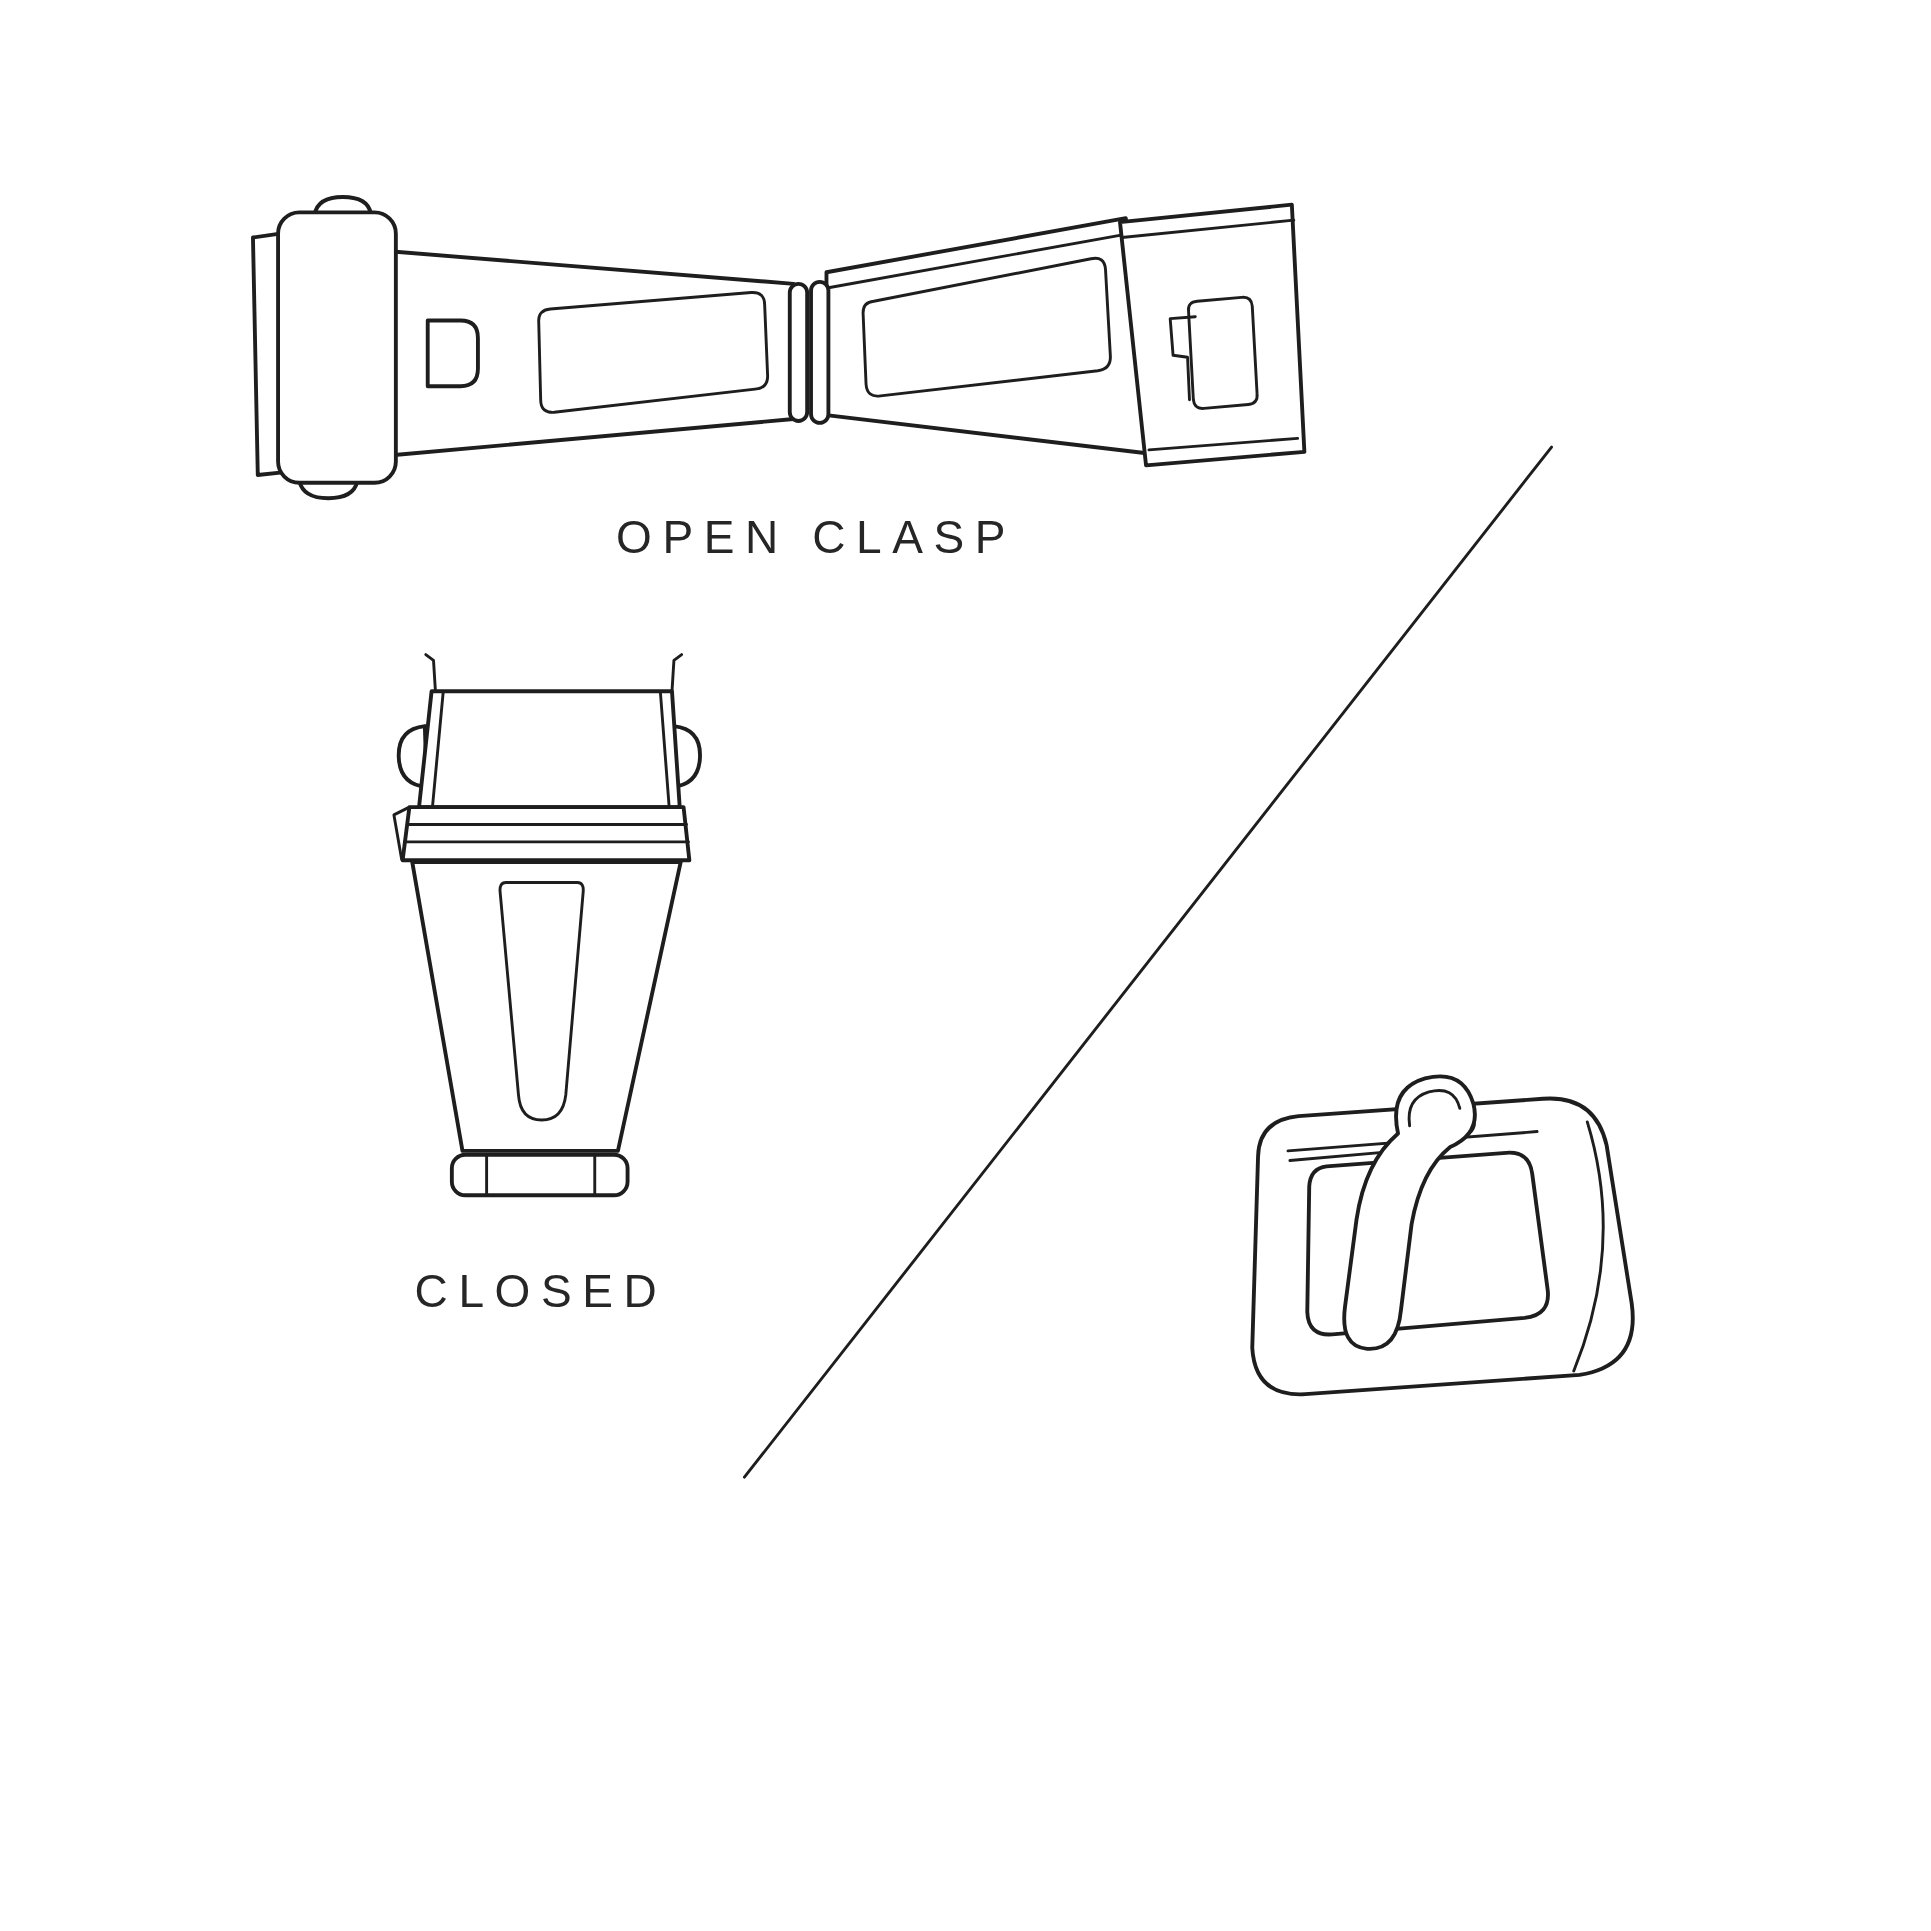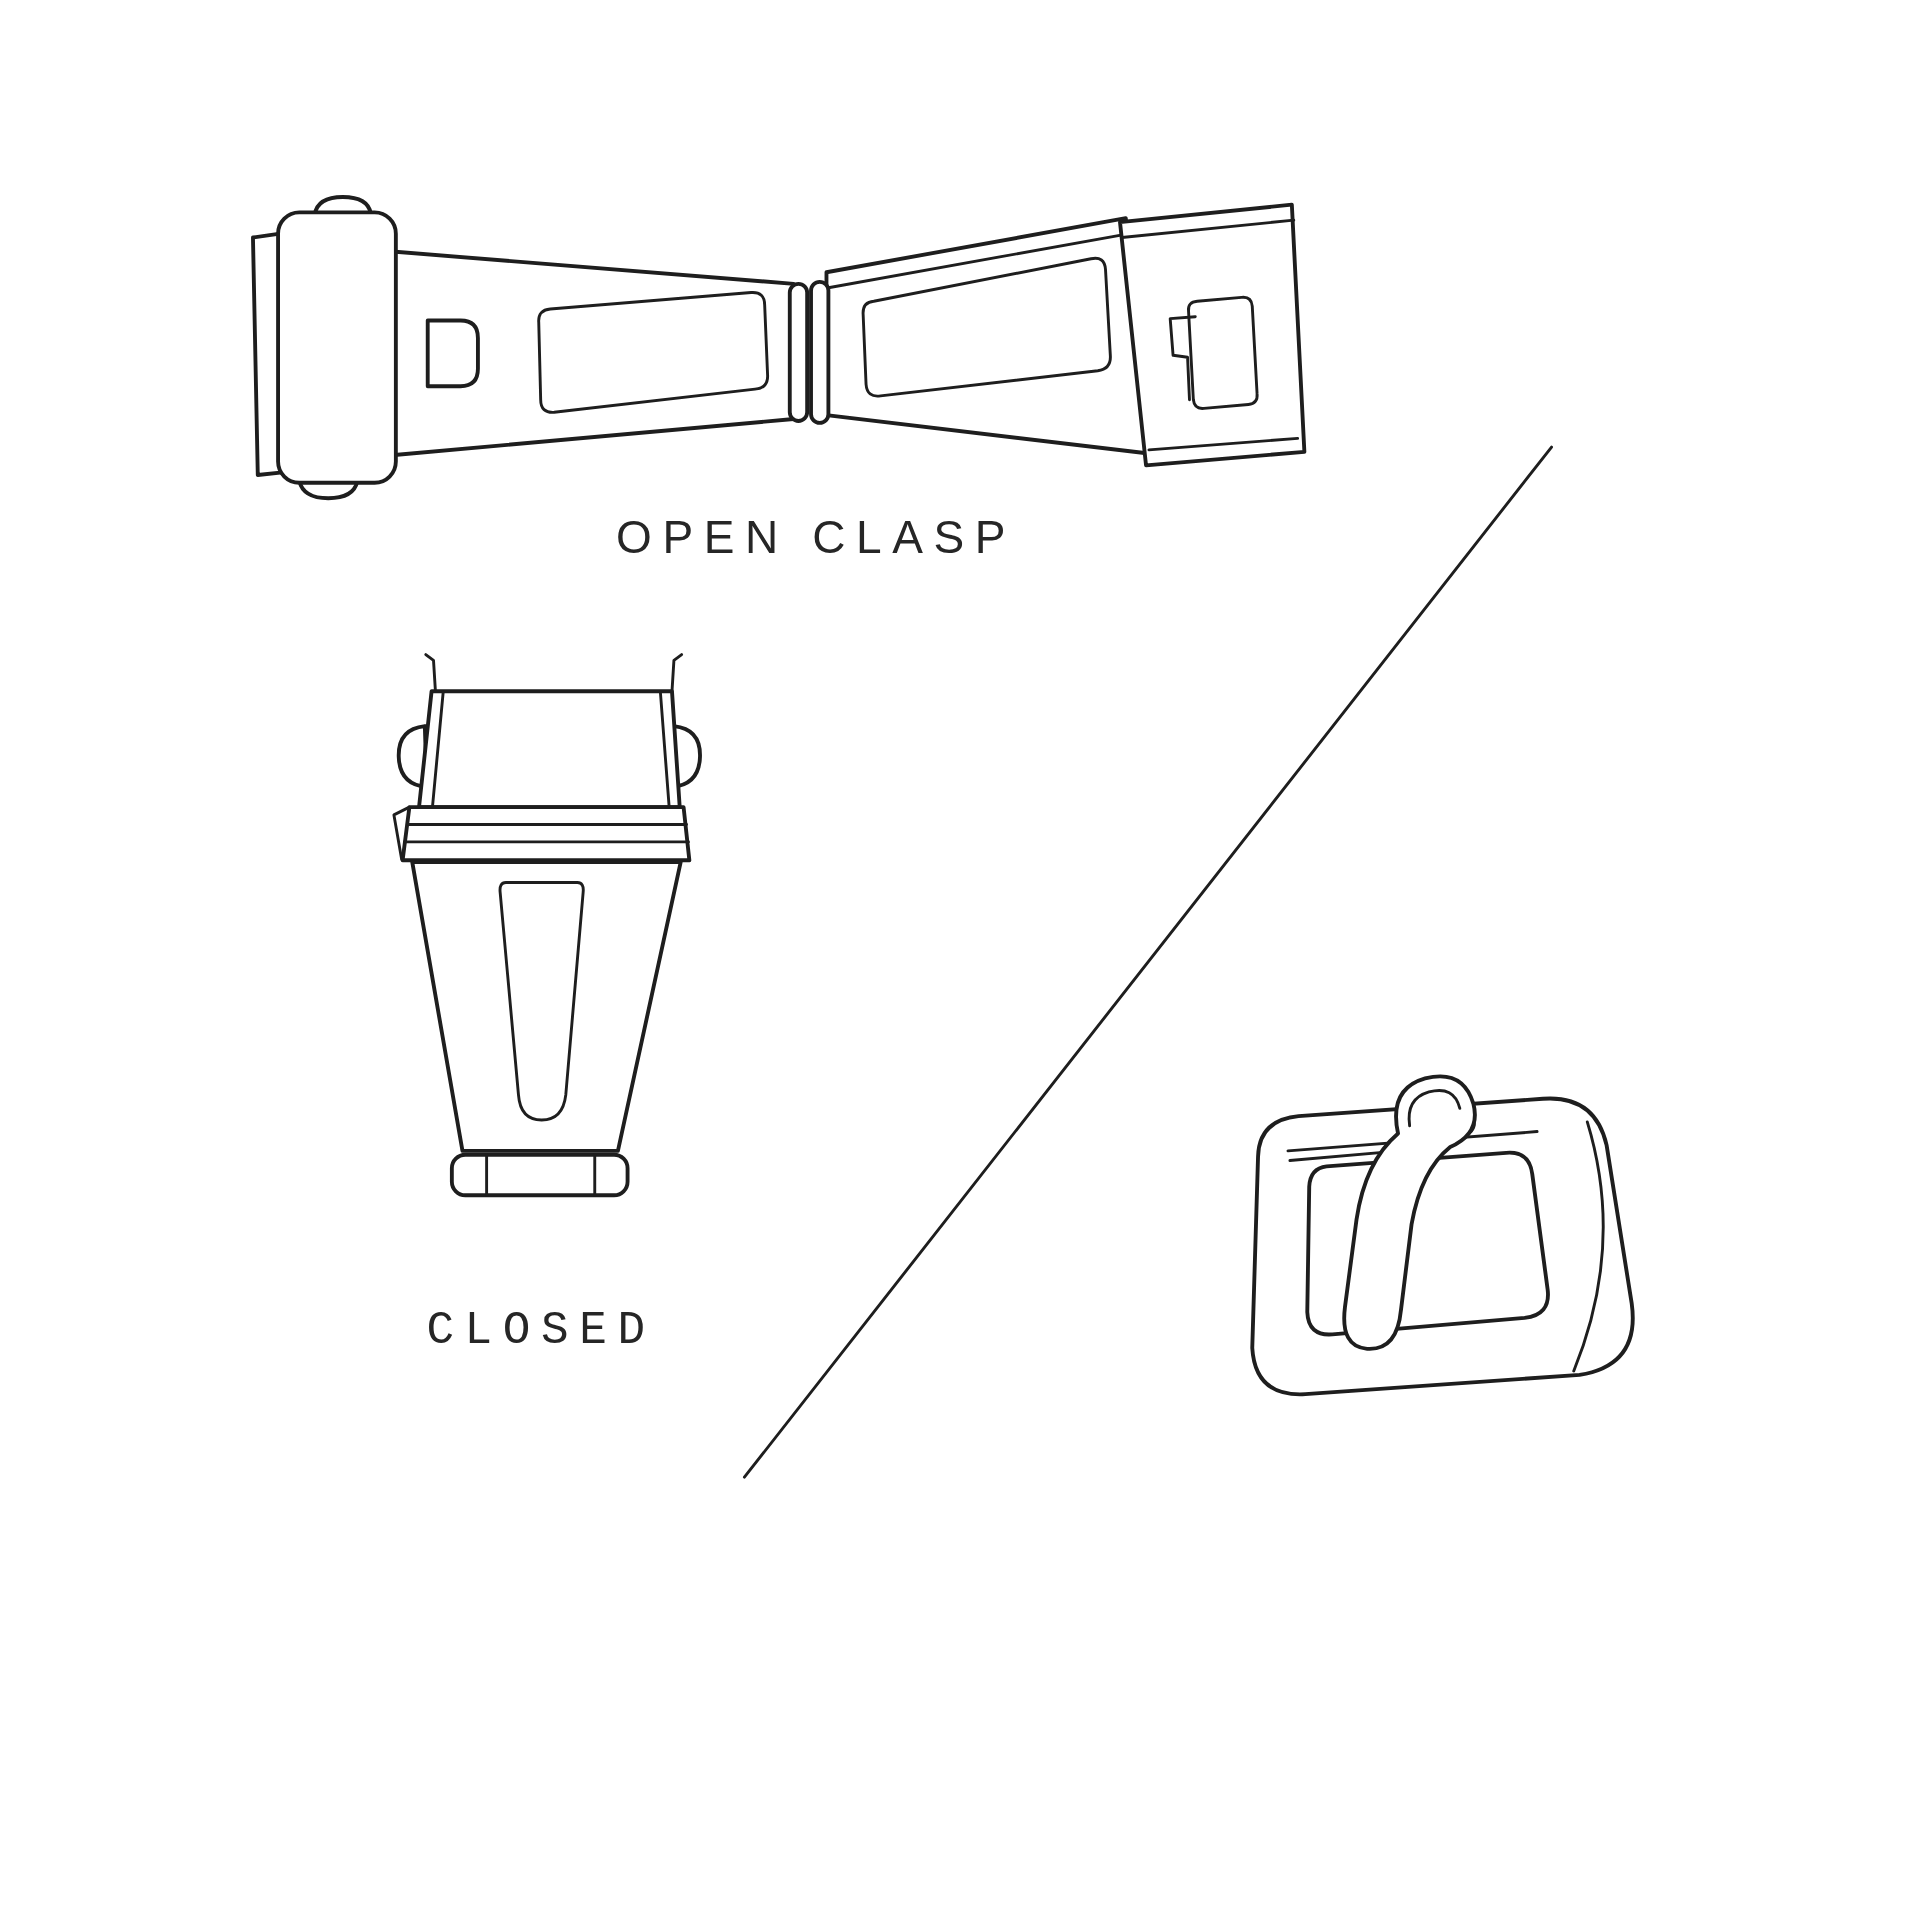--- a/index.html
+++ b/index.html
@@ -20,21 +20,21 @@
   .thin{stroke-width:3;}
   .caption{
     position:absolute;
     transform:translateX(-50%);
     color:var(--ink);
     font-size:46px;
     letter-spacing:10.6px;
     white-space:nowrap;
   }
   .caption-open{left:816px;top:510px;}
-  .caption-closed{left:541px;top:1305px;font-family:Liberation Mono, monospace;}
+  .caption-closed{left:541px;top:1264px;}
   .page-title{
     position:absolute;
     left:0;right:0;
     top:1726px;
     text-align:center;
     color:var(--ink);
     font-size:85px;
     letter-spacing:17.4px;
     white-space:nowrap;
   }

